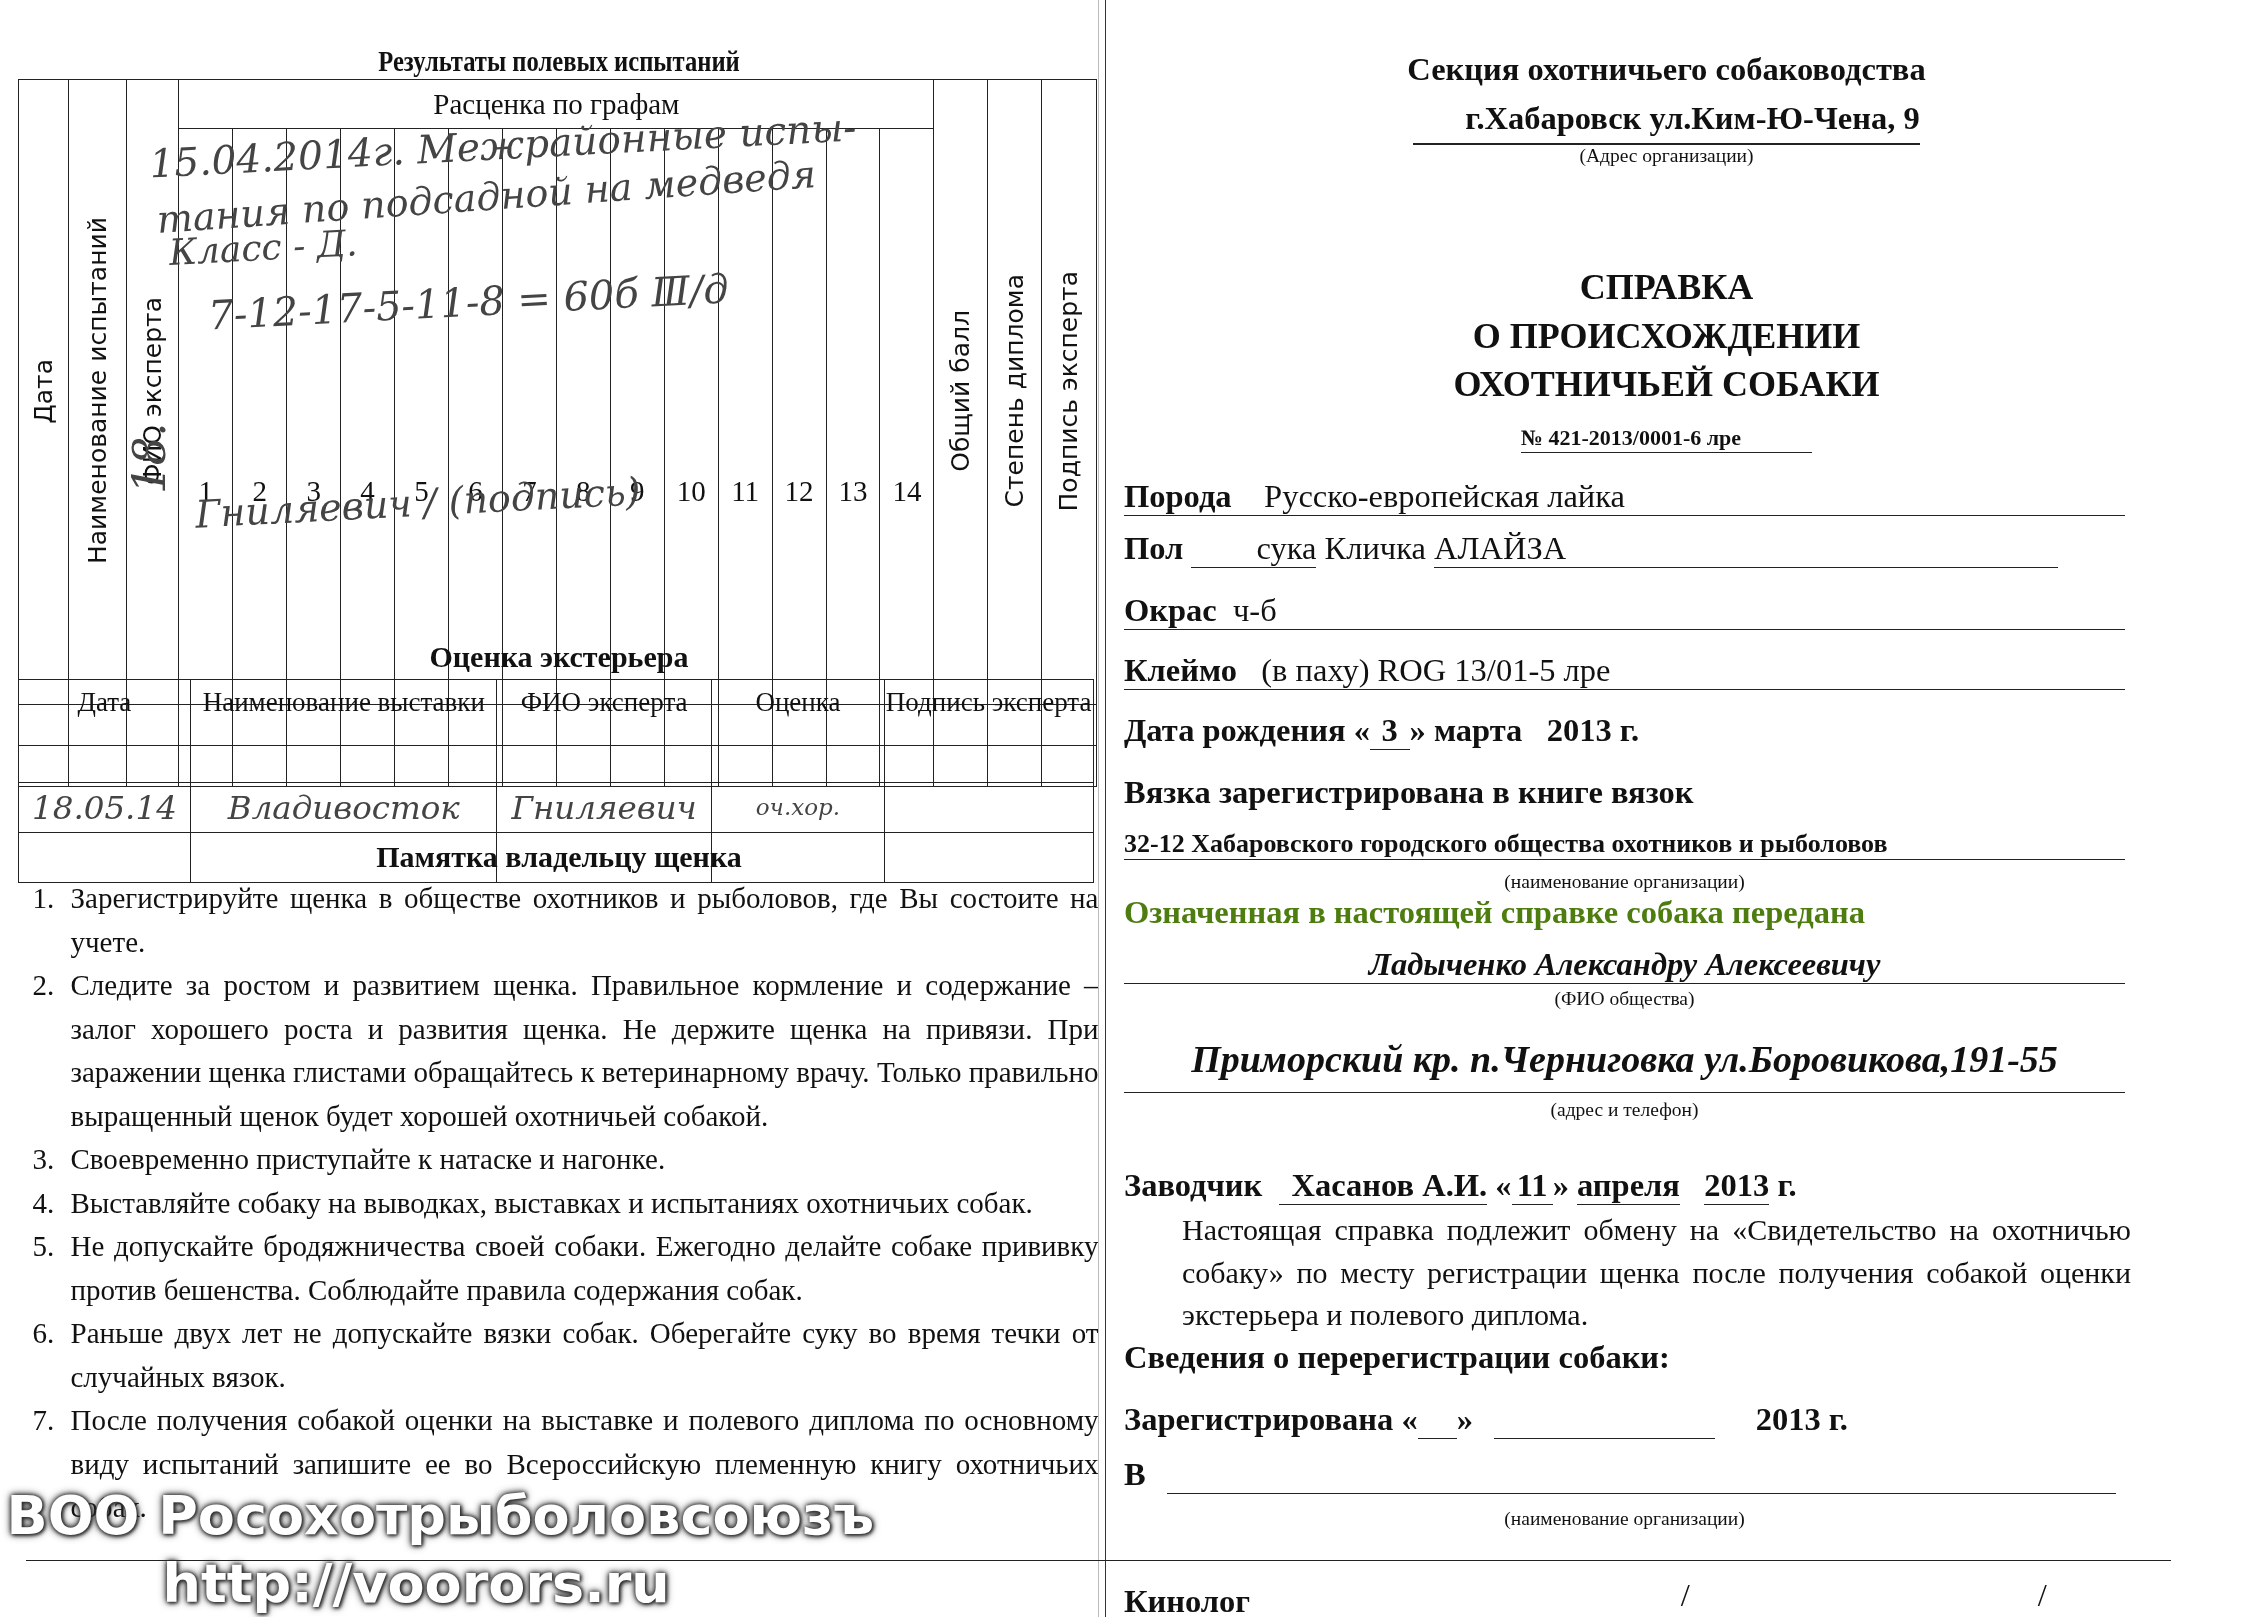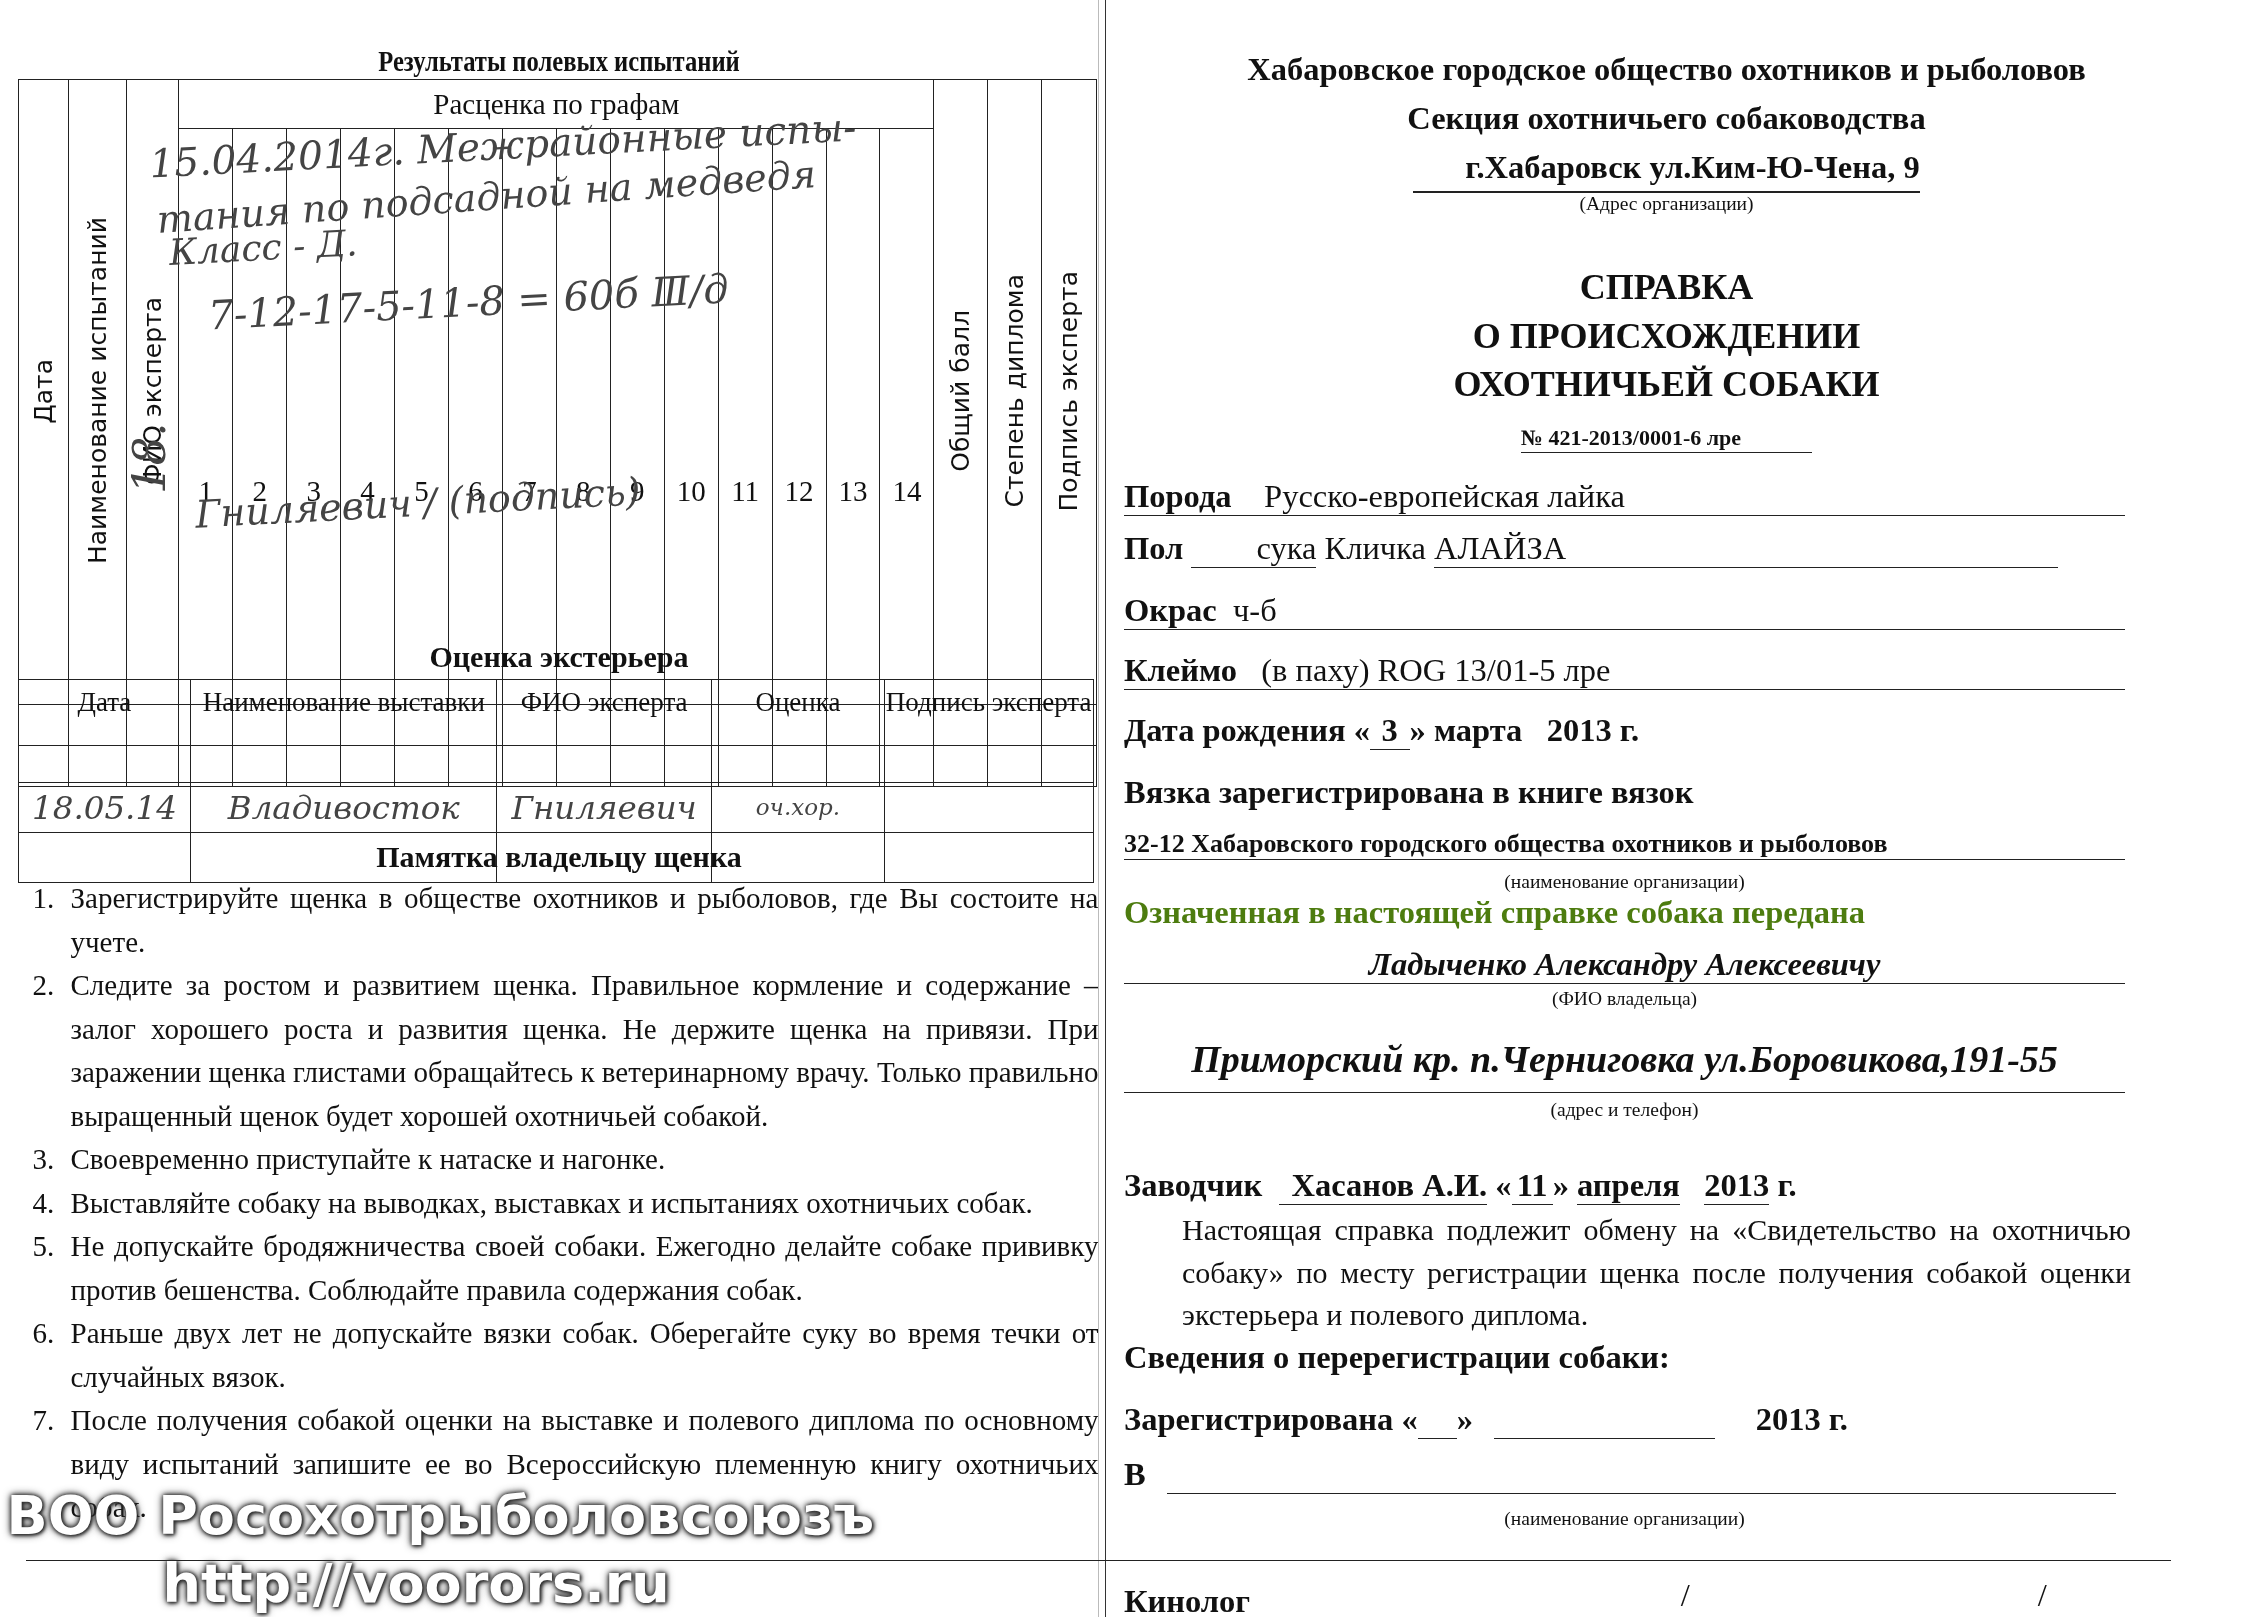--- a/index.html
+++ b/index.html
@@ -205,21 +205,20 @@
       <span class="n">7.</span>
       <span class="t">После получения собакой оценки на выставке и полевого диплома по основному виду испытаний запишите ее во Всероссийскую племенную книгу охотничьих собак.</span>
     </div>
   </div>
 
 <div class="abs divider2"></div>
 <div class="abs divider"></div>
 <div class="abs bottom-line"></div>
 
 <div class="abs rp org">
-  <div>Хабаровское городское общество охотников и рыболовов</div>
   <div>Секция охотничьего собаководства</div>
   <div><span class="addr">г.Хабаровск ул.Ким-Ю-Чена, 9</span></div>
   <div class="small">(Адрес организации)</div>
 </div>
 
 <div class="abs rp doc-title">
   <div>СПРАВКА</div>
   <div>О ПРОИСХОЖДЕНИИ</div>
   <div>ОХОТНИЧЬЕЙ СОБАКИ</div>
   <div><span class="docno">№ 421-2013/0001-6 лре</span></div>
@@ -248,21 +247,21 @@
     <span>Дата рождения</span>
     <span>«</span><span class="ul" style="padding:0 11.7px">3</span><span>»</span>
     <span>марта</span>&nbsp;&nbsp;
     <span>2013 г.</span>
   </div>
   <div class="fld" style="top:296px">Вязка зарегистрирована в книге вязок</div>
   <div class="fld line" style="top:351px; font-size:26px; width:1001px">32-12   Хабаровского городского общества охотников и рыболовов</div>
   <div class="cap" style="top:393px">(наименование организации)</div>
   <div class="fld" style="top:416px; color:#4d7c0f">Означенная в настоящей справке собака передана</div>
   <div class="fld line ital center" style="top:468px">Ладыченко Александру Алексеевичу</div>
-  <div class="cap" style="top:510px">(ФИО владельца)</div>
+  <div class="cap" style="top:510px">(ФИО общества)</div>
   <div class="fld ital center" style="top:559px; font-size:38px">Приморский кр. п.Черниговка ул.Боровикова,191-55</div>
   <div class="fld line" style="top:614px; height:0"></div>
   <div class="cap" style="top:621px">(адрес и телефон)</div>
   <div class="fld" style="top:689px">
     <span>Заводчик</span>&nbsp;
     <span class="ul" style="padding-left:13px">Хасанов А.И.</span>
     <span>«</span><span class="ul" style="padding:0 5.2px">11</span><span>»</span>
     <span class="ul">апреля</span>&nbsp;&nbsp;
     <span class="ul">2013</span>
     <span>г.</span>

